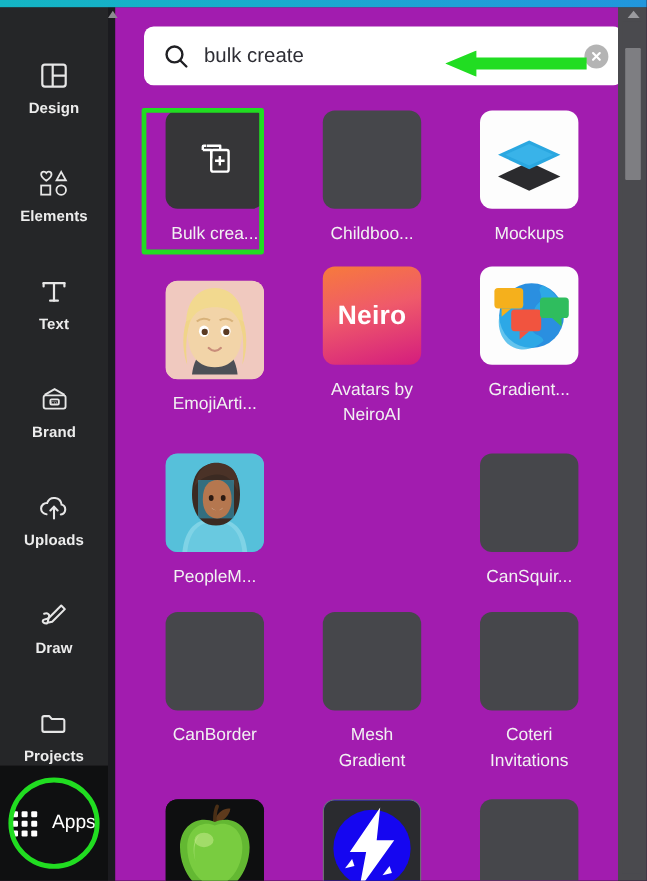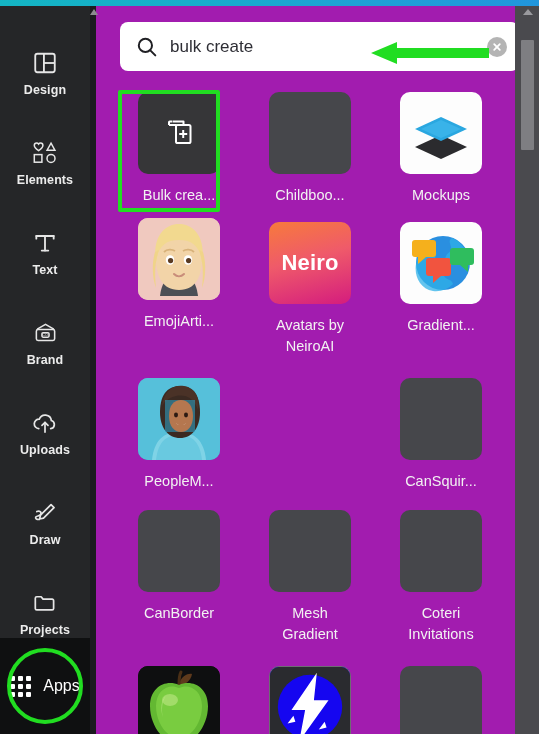--- a/index.html
+++ b/index.html
@@ -324,21 +324,21 @@
         <div class="thumb" style="background:#fdfdfd;">
           <svg width="76" height="76" viewBox="0 0 76 76">
             <path d="M38 40 L64 52 L38 64 L12 52 Z" fill="#2b2b2e"></path>
             <path d="M38 22 L64 34 L38 46 L12 34 Z" fill="#2aa7e0"></path>
             <path d="M38 25 L58 34 L38 43 L18 34 Z" fill="#46bdf0" opacity=".55"></path>
           </svg>
         </div>
         <div class="tname">Mockups</div>
       </div>
 
-      <div class="tile" style="left:6px;top:128px;">
+      <div class="tile" style="left:6px;top:144px;">
         <div class="thumb" style="background:#f0c9bf;">
           <svg width="82" height="82" viewBox="0 0 82 82">
             <rect width="82" height="82" fill="#f0c9bf"></rect>
             <path d="M22 78 C24 62 30 58 41 58 C52 58 58 62 60 78 Z" fill="#4c4f56"></path>
             <path d="M18 40 C18 18 28 8 41 8 C54 8 64 18 64 40 C64 58 58 72 41 72 C24 72 18 58 18 40 Z" fill="#f2d4a8"></path>
             <path d="M18 44 C14 20 26 6 41 6 C56 6 68 20 64 44 C62 30 56 22 41 22 C26 22 20 30 18 44 Z" fill="#f2d98f"></path>
             <path d="M17 34 C13 48 15 62 18 70 C16 52 18 40 21 32 Z" fill="#f0d489"></path>
             <path d="M65 34 C69 48 67 62 64 70 C66 52 64 40 61 32 Z" fill="#f0d489"></path>
             <ellipse cx="32" cy="42" rx="4.2" ry="4.8" fill="#ffffff"></ellipse>
             <ellipse cx="50" cy="42" rx="4.2" ry="4.8" fill="#ffffff"></ellipse>

